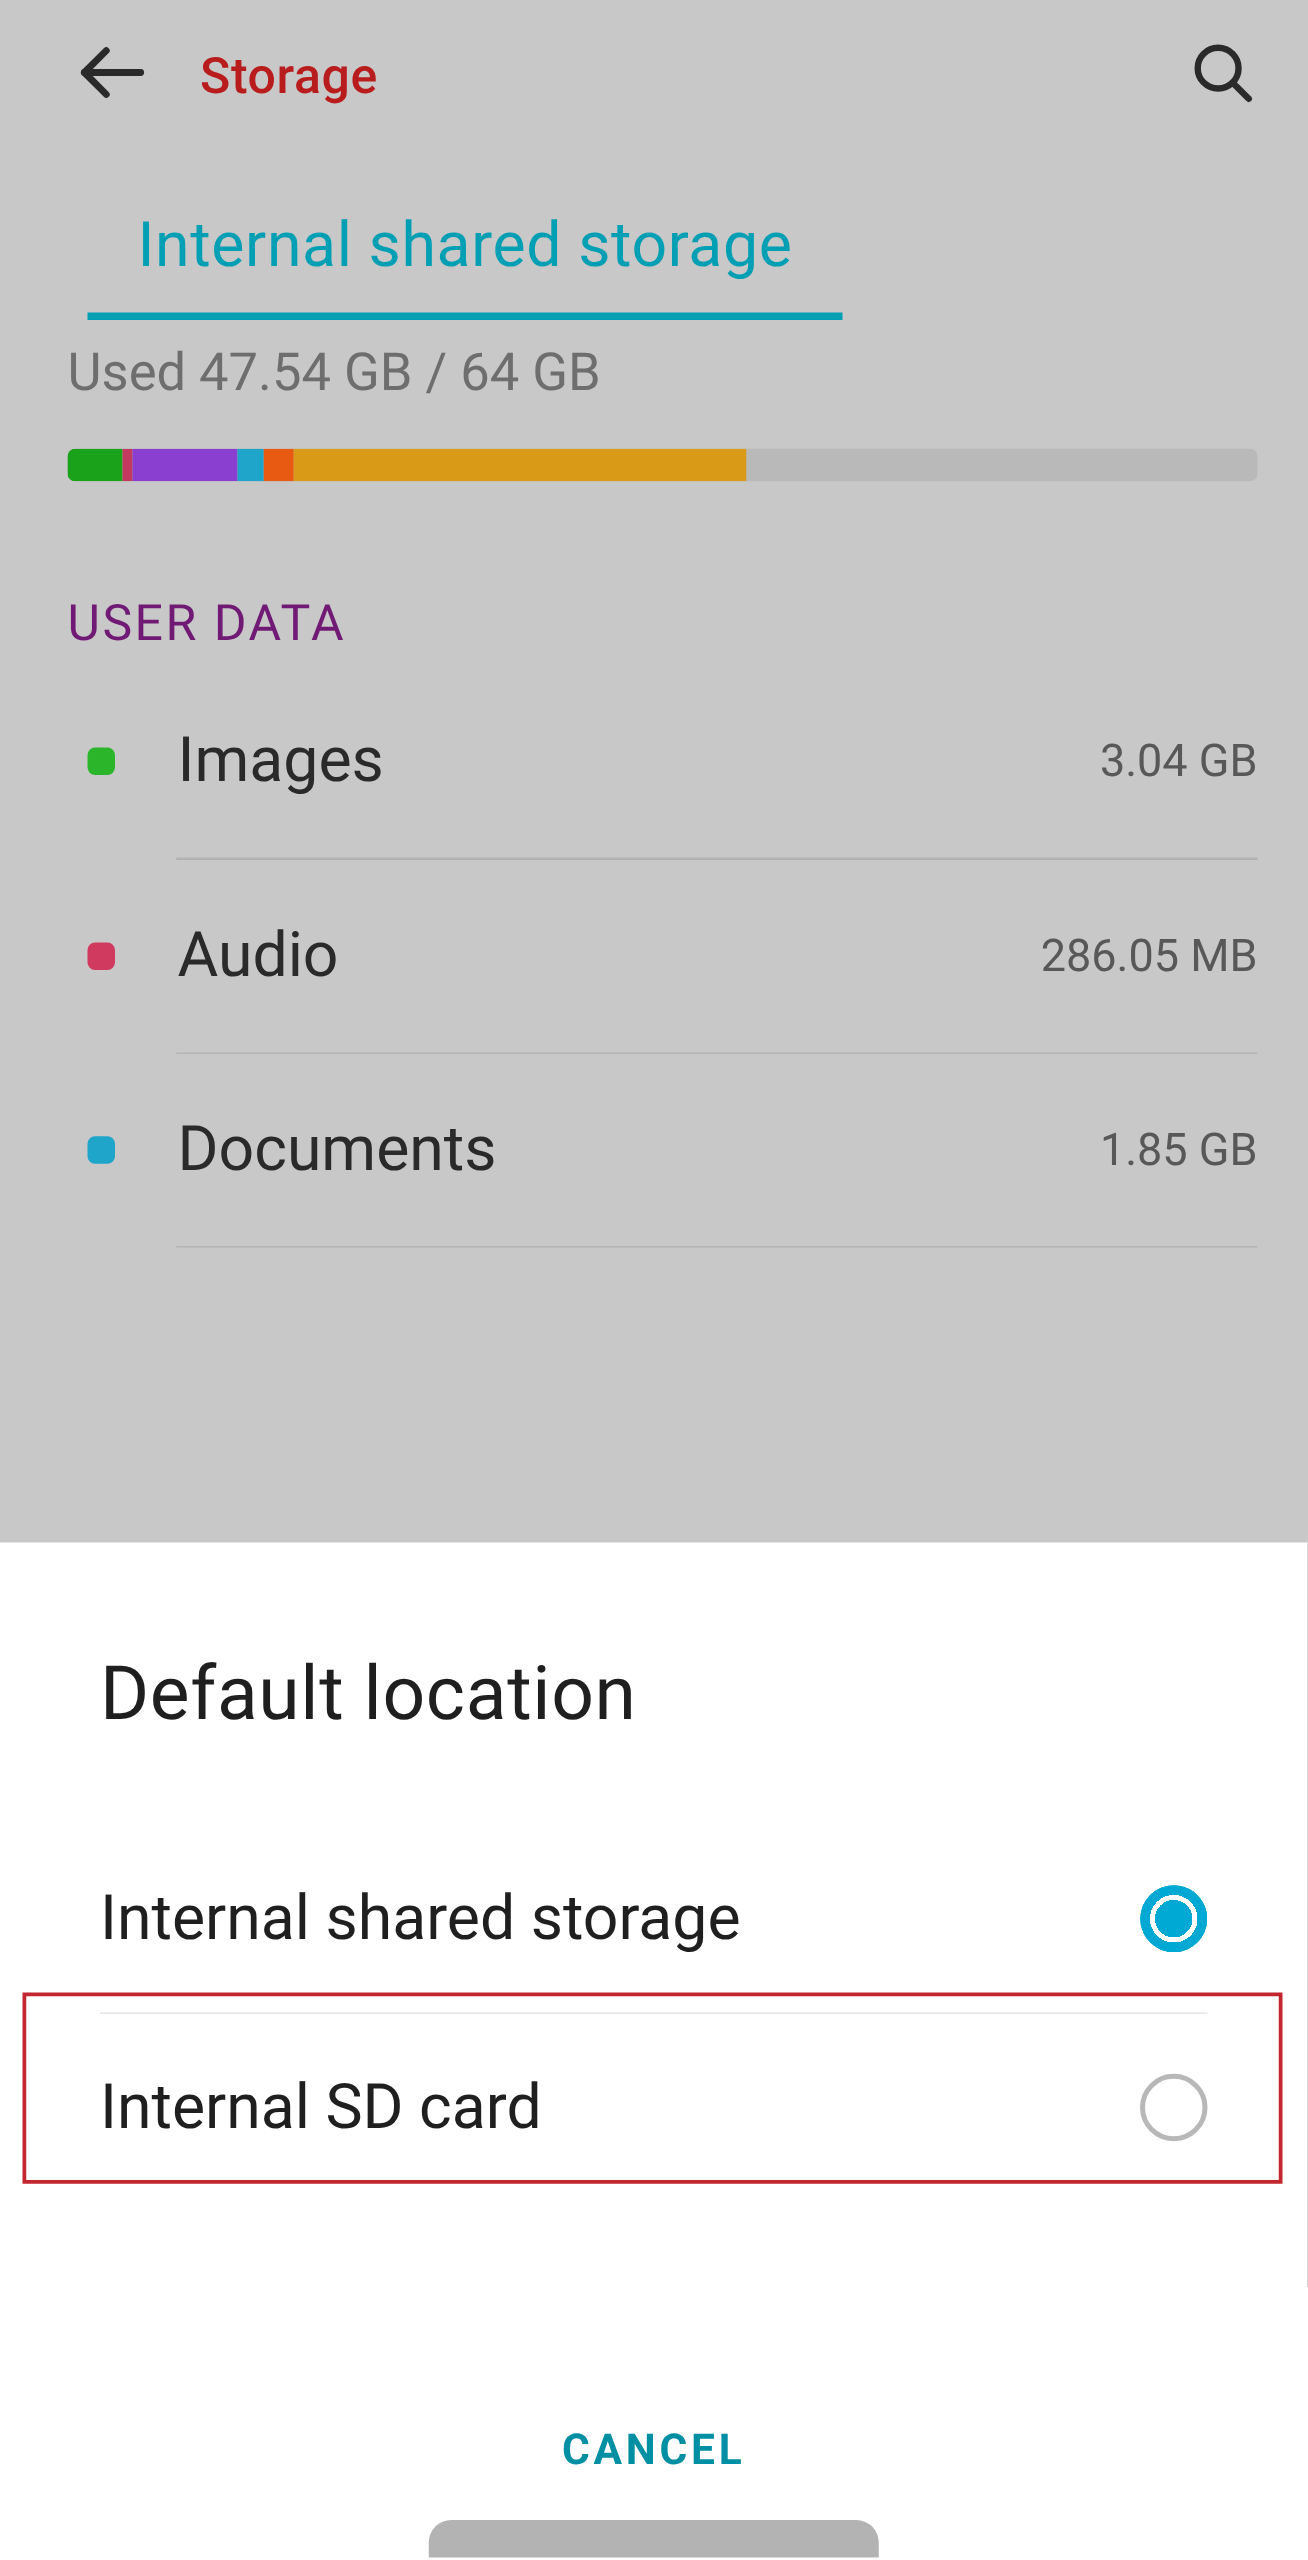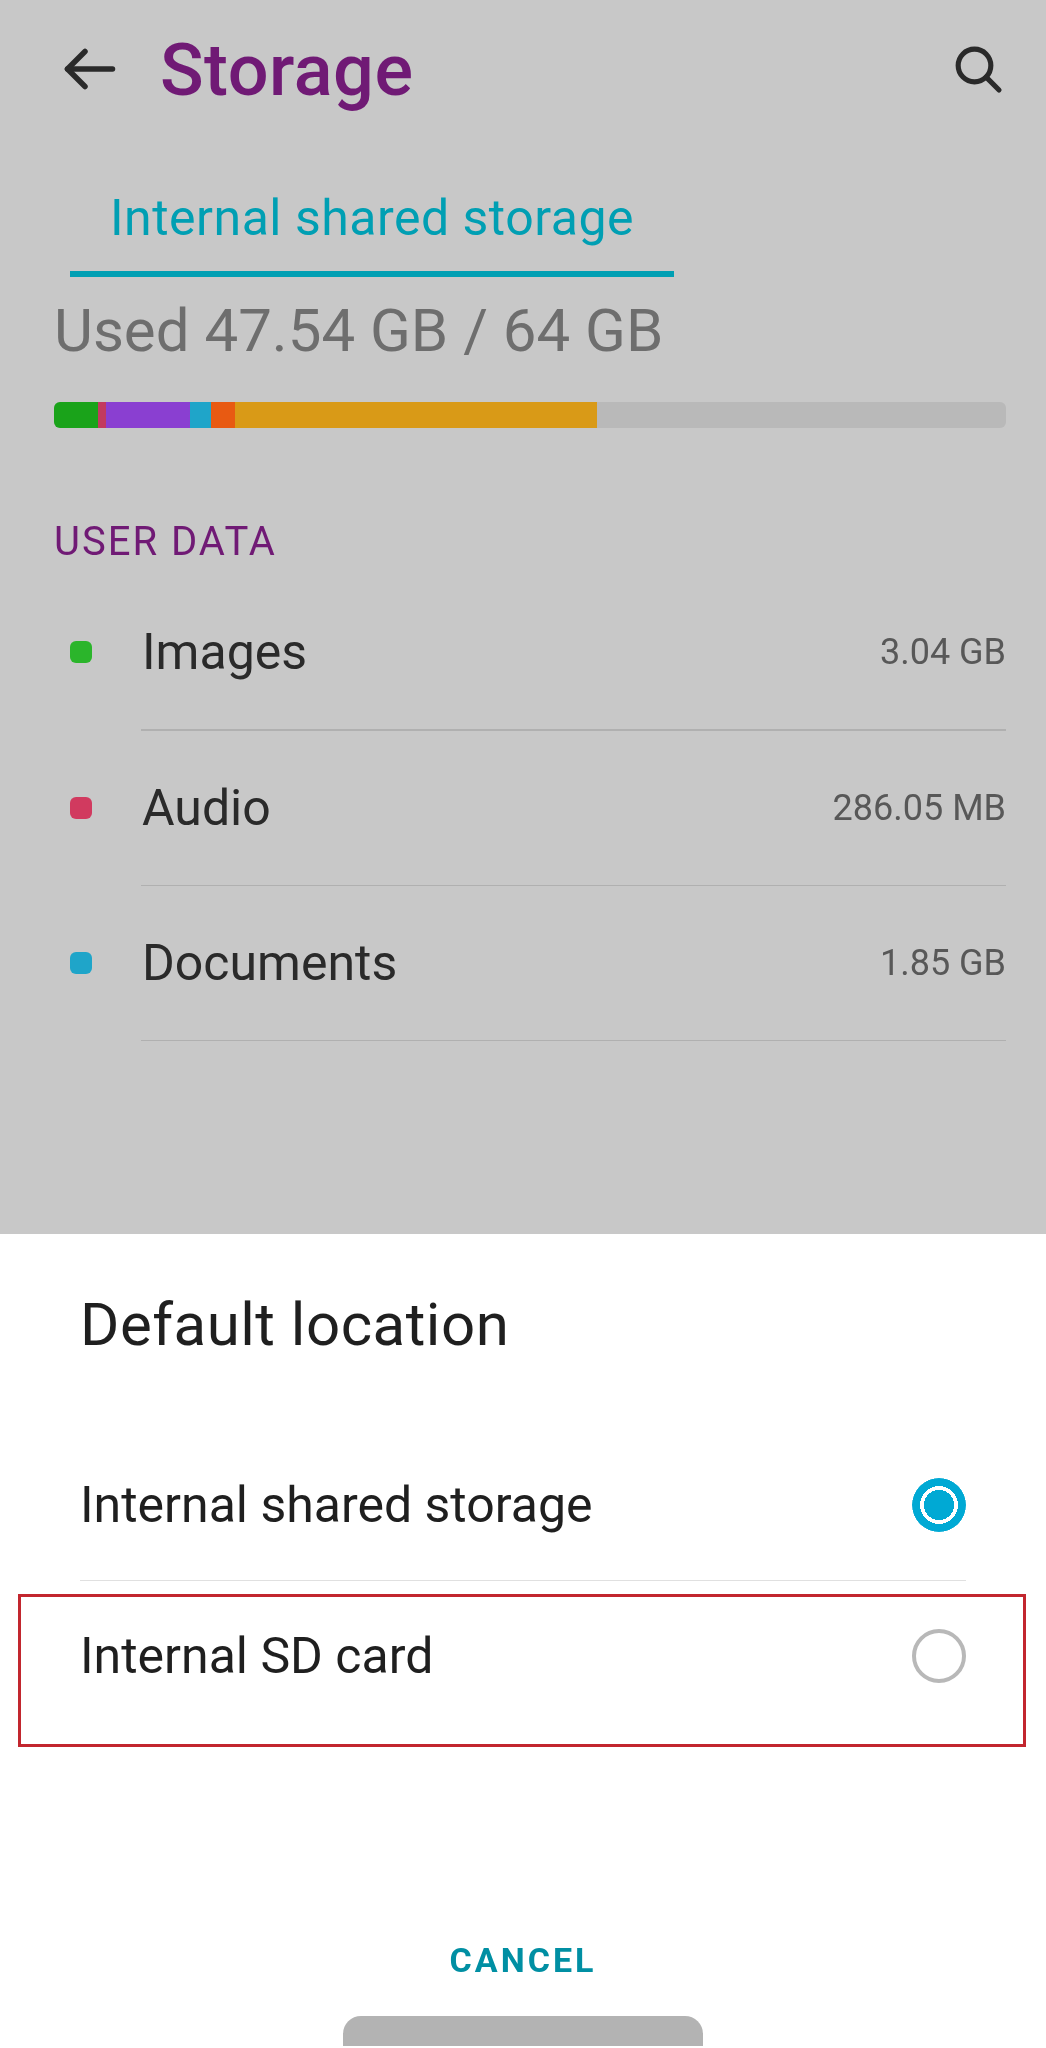--- a/index.html
+++ b/index.html
@@ -20,24 +20,24 @@
     color: #3a3a3a;
   }
 
   .appbar {
     display: flex;
     align-items: center;
     padding: 28px 40px 20px 60px;
   }
   .back-icon svg { width: 60px; height: 60px; }
   .appbar-title {
-    font-size: 72px;
+    font-size: 40px;
     font-weight: 500;
     margin-left: 40px;
-    color: #701a75;
+    color: #b91c1c;
     letter-spacing: 0.5px;
   }
   .search-icon {
     margin-left: auto;
   }
   .search-icon svg { width: 56px; height: 56px; }
 
   .tabs {
     display: flex;
     padding: 40px 0 0 0;
@@ -54,21 +54,21 @@
     color: #009fb3;
     border-bottom: 6px solid #009fb3;
     margin-left: 70px;
   }
   .tab.inactive {
     margin-left: 60px;
   }
 
   .usage-line {
     padding: 18px 40px 0 54px;
-    font-size: 60px;
+    font-size: 42px;
     color: #6e6e6e;
   }
 
   .usage-bar {
     margin: 36px 40px 0 54px;
     height: 26px;
     display: flex;
     border-radius: 6px;
     overflow: hidden;
     background: #b9b9b9;
@@ -113,21 +113,21 @@
   .sheet {
     position: absolute;
     left: 0; right: 0; bottom: 0;
     top: 1234px;
     background: #ffffff;
     color: #1f1f1f;
   }
   .sheet-title {
     font-size: 60px;
     font-weight: 400;
-    padding: 55px 80px 40px 80px;
+    padding: 85px 80px 40px 80px;
     letter-spacing: 0.5px;
   }
   .opt-row {
     display: flex;
     align-items: center;
     padding: 46px 80px 46px 80px;
     font-size: 50px;
   }
   .opt-sep {
     height: 1px;

